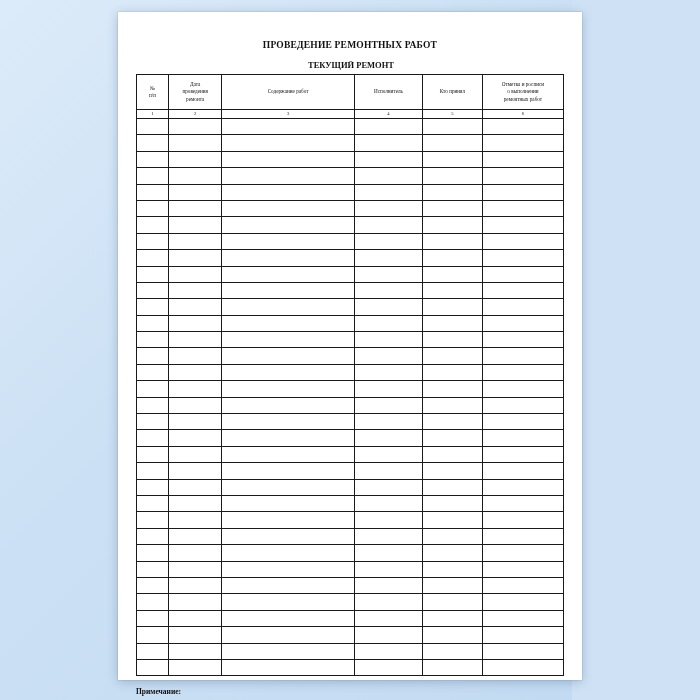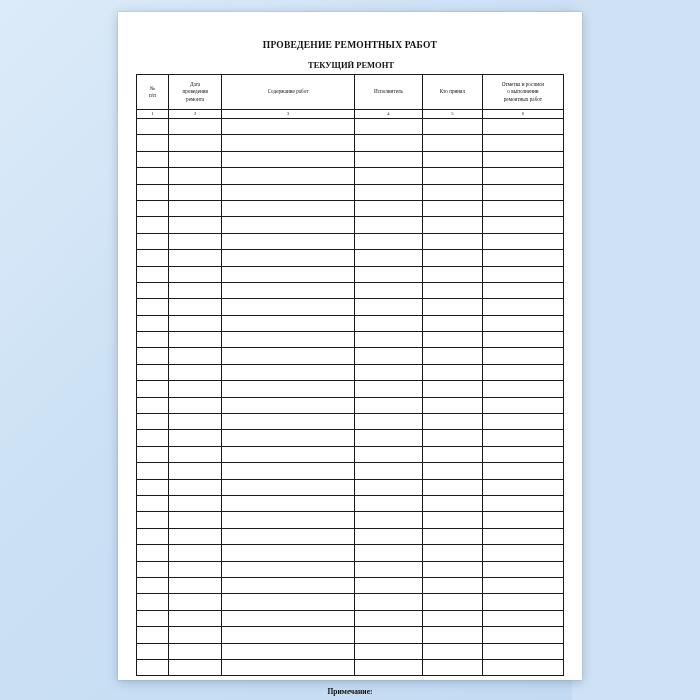--- a/index.html
+++ b/index.html
@@ -90,21 +90,20 @@
   .note-block {
     margin-top: 10px;
     font-size: 7px;
     color: #111;
     line-height: 1.5;
   }
   .note-label {
     font-weight: bold;
     font-size: 7.5px;
     margin-bottom: 1px;
-    text-align: center;
   }
   .note-text {
     text-indent: 14px;
     text-align: justify;
   }
   .watermark {
     position: absolute;
     left: 0;
     right: 0;
     top: 566px;

